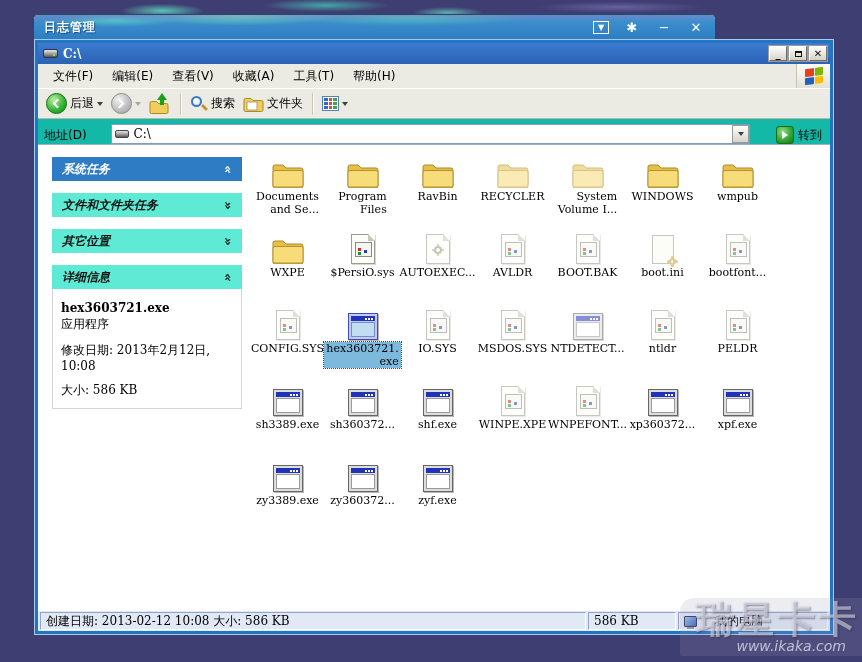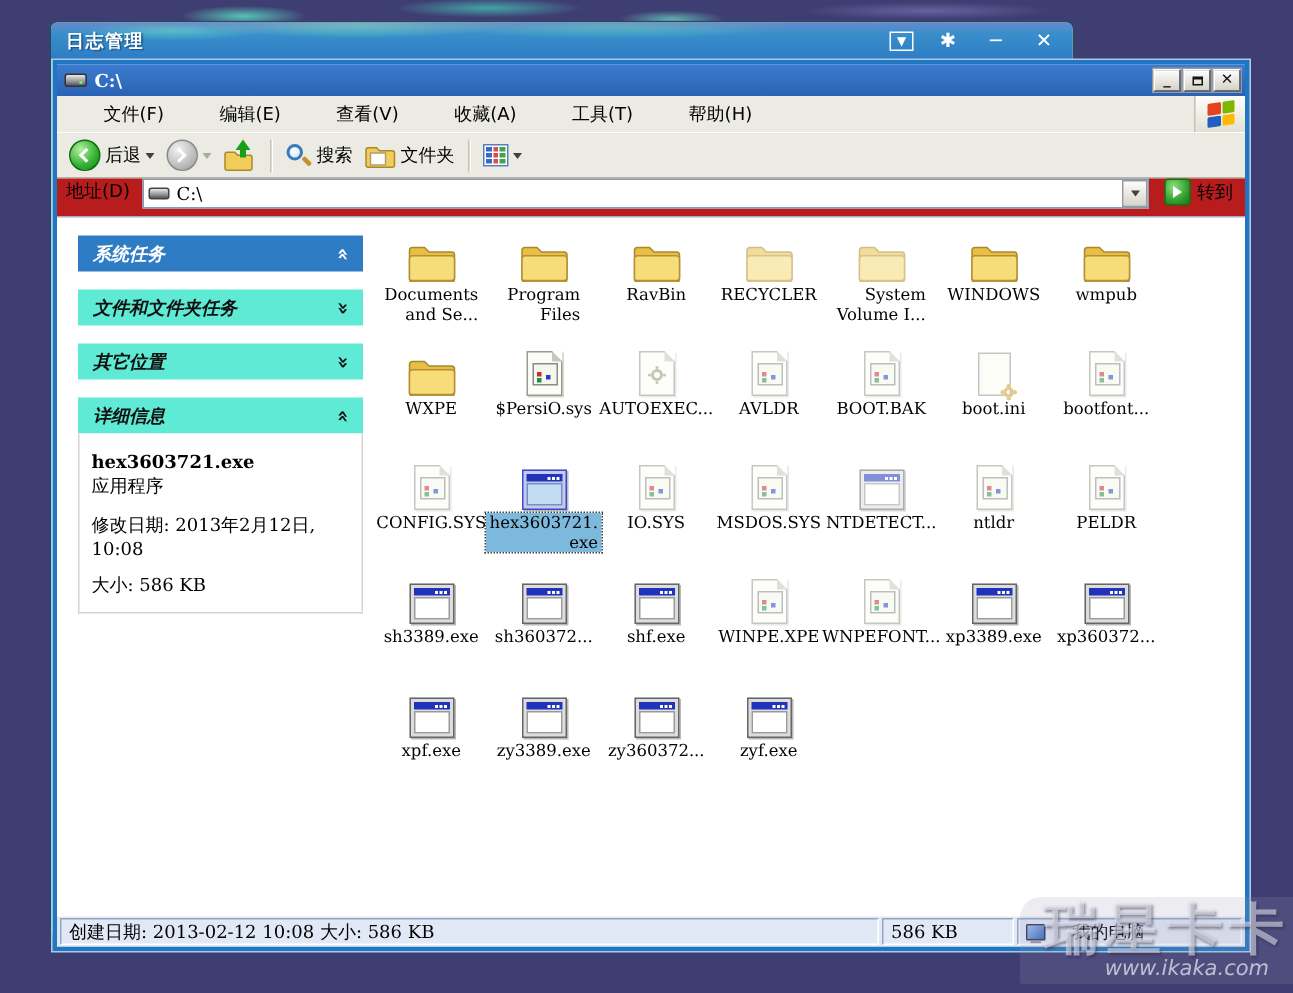--- a/index.html
+++ b/index.html
@@ -46,21 +46,21 @@
   .title-text{ font-weight:bold; font-family:"DejaVu Serif", serif; }
   .winbtns{ margin-left:auto; display:flex; gap:2px; }
   .winbtn{ width:18px; height:15px; background:linear-gradient(#FDFDFD,#D6D2C6);
     border:1px solid #fff; border-right-color:#6E6E6E; border-bottom-color:#6E6E6E;
     box-shadow:0 0 0 1px #9A9A9A; color:#111; font-size:10px; font-weight:bold;
     display:flex; align-items:center; justify-content:center; line-height:0; cursor:default; }
   .winbtn .sq{ width:7px; height:6px; border:1px solid #111; border-top-width:2px; }
 
   .menubar{ height:25px; display:flex; align-items:stretch; border-bottom:1px solid #fff;
     box-shadow:0 1px 0 #B9B6A6; background:#EBEAE3; flex:0 0 auto; }
-  .menu-items{ display:flex; align-items:center; padding-left:22px; gap:19px; flex:1; }
+  .menu-items{ display:flex; align-items:center; padding-left:6px; gap:1px; flex:1; }
   .menu-item{ padding:3px 9px; cursor:default; }
   .winlogo{ width:34px; border-left:1px solid #C5C2B2; background:linear-gradient(#FDFDFB,#E3E1D4);
     display:flex; align-items:center; justify-content:center; }
   .winlogo .grid{ width:18px; height:16px; display:grid; grid-template-columns:1fr 1fr; gap:1px;
     transform:skewY(-8deg); }
   .winlogo .grid i{ border-radius:1px; }
   .winlogo .c1{ background:#E3431F; } .winlogo .c2{ background:#7DB700; }
   .winlogo .c3{ background:#225EBD; } .winlogo .c4{ background:#FFBA00; }
 
   .toolbar{ height:30px; display:flex; align-items:center; padding:0 6px; gap:4px;
@@ -90,22 +90,22 @@
   .mag .lens{ position:absolute; left:1px; top:1px; width:11px; height:11px; border-radius:50%;
     border:2px solid #3A78C0; background:radial-gradient(circle at 35% 30%, #fff, #CFE4F8); }
   .mag .handle{ position:absolute; left:11px; top:11px; width:7px; height:3px; background:#C89028;
     transform:rotate(45deg); border-radius:1px; }
   .views-ic{ width:17px; height:15px; border:1px solid #5580B8; background:#fff; display:grid;
     grid-template-columns:repeat(3,1fr); gap:1px; padding:1px; }
   .views-ic i:nth-child(3n+1){ background:#3A66C8; }
   .views-ic i:nth-child(3n+2){ background:#D05050; }
   .views-ic i:nth-child(3n){ background:#48A048; }
 
-  .addressbar{ height:26px; display:flex; align-items:flex-start; padding:0 4px; gap:6px;
-    border-bottom:1px solid #9BB3CE; background:#b91c1c; flex:0 0 auto; }
+  .addressbar{ height:26px; display:flex; align-items:flex-end; padding:0 4px; gap:22px;
+    border-bottom:1px solid #9BB3CE; background:#14b8a6; flex:0 0 auto; }
   .addr-label{ padding:0 2px; }
   .addr-combo{ flex:1; height:20px; background:#fff; border:1px solid #7F9DB9; display:flex;
     align-items:center; padding-left:3px; font-family:"DejaVu Serif", serif; }
   .addr-drive{ width:14px; height:8px; border-radius:2px; margin-right:5px;
     background:linear-gradient(#E8E8E8,#888 70%,#555); border:1px solid #444; position:relative; }
   .addr-drop{ margin-left:auto; width:17px; height:18px; background:linear-gradient(#FDFDFD,#D8D4C8);
     border:1px solid #9A9A9A; display:flex; align-items:center; justify-content:center; }
   .go-btn{ display:flex; align-items:center; gap:4px; padding:0 4px; cursor:default; }
   .go-ic{ width:18px; height:18px; border-radius:3px; border:1px solid #167016;
     background:radial-gradient(circle at 35% 30%, #90E080, #2FA030 60%, #157815);
@@ -621,33 +621,20 @@
             <div class="ficon">
               <span class="i-app">
                 <span class="bar">
                   <i></i>
                   <i></i>
                   <i></i>
                 </span>
                 <span class="bodyw"></span>
               </span>
             </div>
-            <div class="flabel">xp3389.exe</div>
-          </div>
-          <div class="file-tile">
-            <div class="ficon">
-              <span class="i-app">
-                <span class="bar">
-                  <i></i>
-                  <i></i>
-                  <i></i>
-                </span>
-                <span class="bodyw"></span>
-              </span>
-            </div>
             <div class="flabel">xp360372...</div>
           </div>
           <div class="file-tile">
             <div class="ficon">
               <span class="i-app">
                 <span class="bar">
                   <i></i>
                   <i></i>
                   <i></i>
                 </span>

